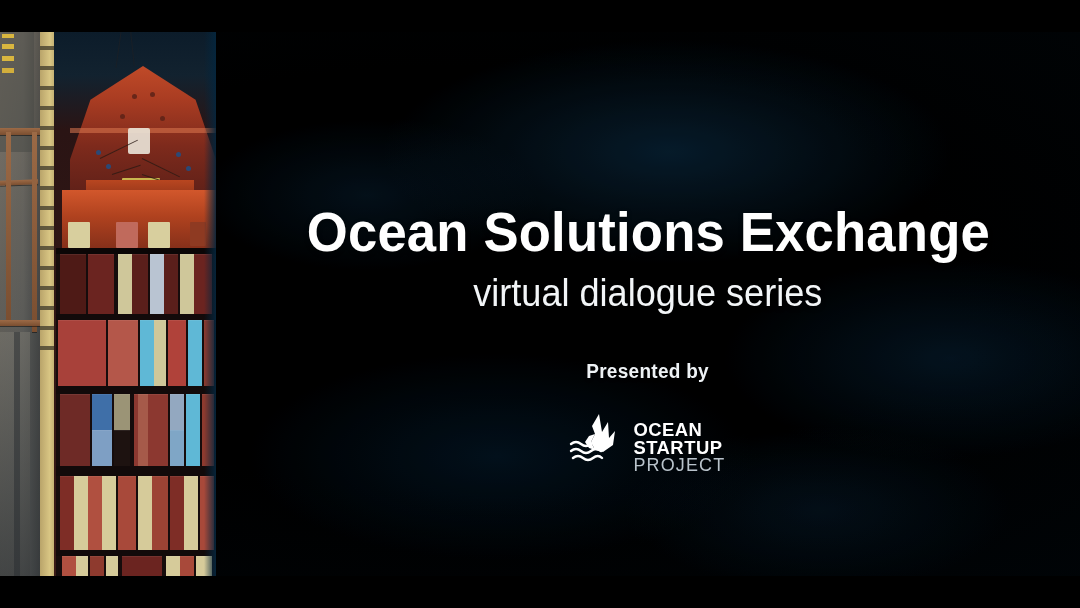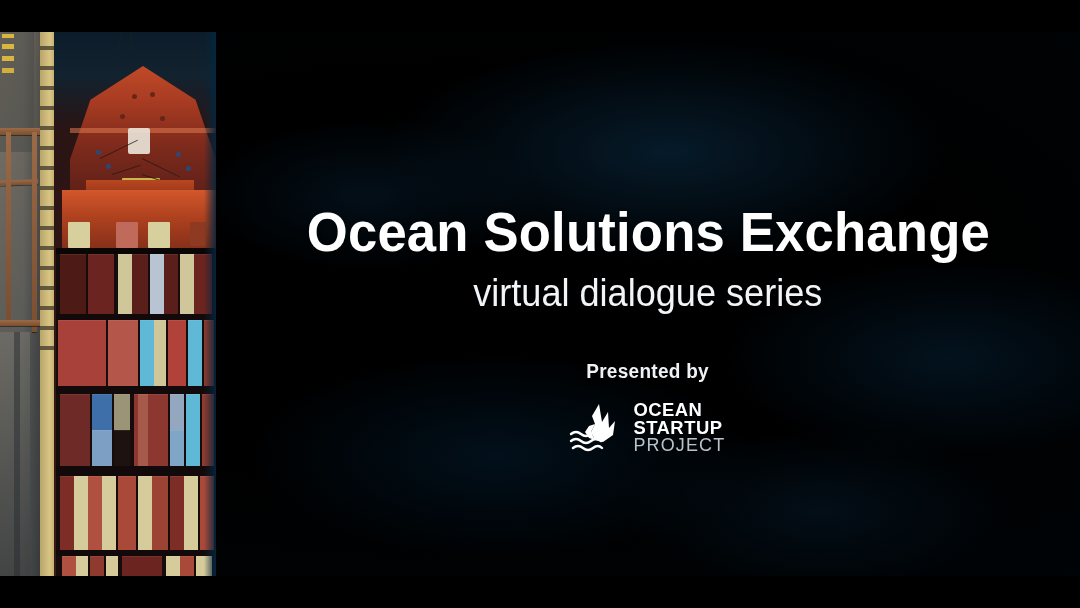--- a/index.html
+++ b/index.html
@@ -160,21 +160,21 @@
     transform:scaleX(.95);
     text-shadow:0 1px 4px rgba(0,0,0,.4);
   }
 
   
   .logo{
     margin-top:18px;
     display:flex;align-items:center;gap:7px;
   }
   .logo-mark{width:56px;height:50px;display:block;}
-  .logo-words{display:flex;flex-direction:column;line-height:.93;}
+  .logo-words{display:flex;flex-direction:column;line-height:.93;margin-top:20px;}
   .lw{
     font-size:19px;font-weight:700;color:#ffffff;letter-spacing:.5px;
     transform:scaleX(.97);
   }
   .lw.thin{
     font-weight:400;color:#b9c3cb;font-size:18.5px;letter-spacing:1.2px;
   }
 </style>
 </head>
 <body>

